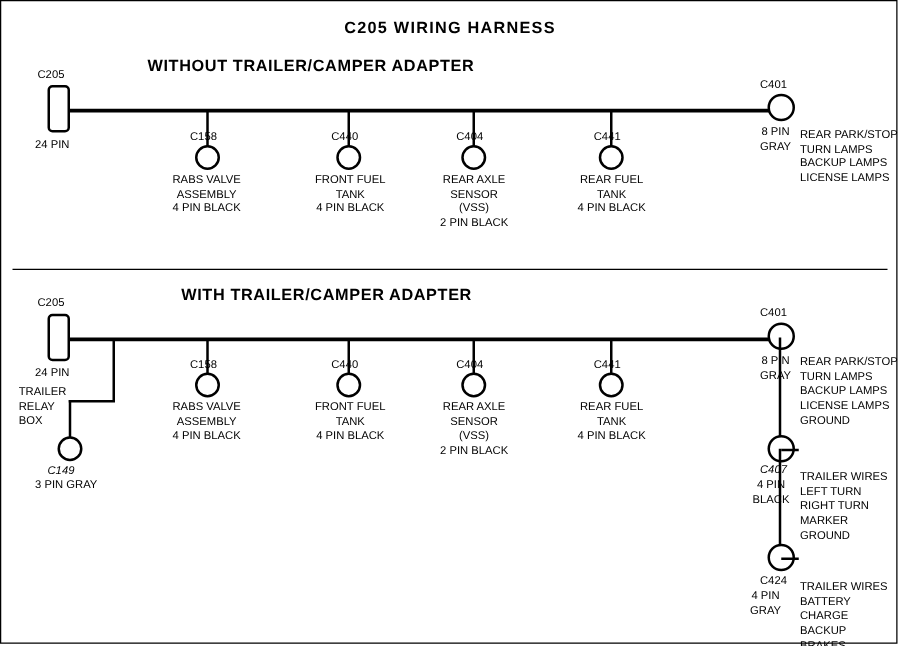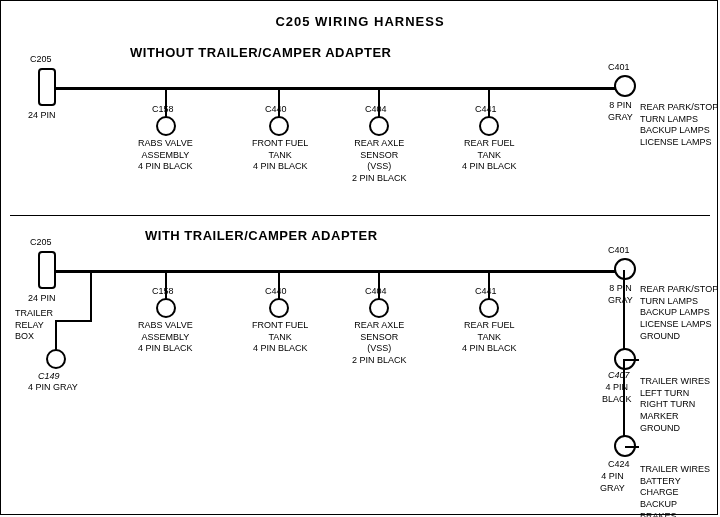--- a/index.html
+++ b/index.html
@@ -92,21 +92,21 @@
   </style>
 </head>
 <body>
 
 <div class="border"></div>
 
 <div class="page-title" style="position:absolute;top:6px;left:0;width:720px;">C205 WIRING HARNESS</div>
 
 <div class="diagram-container">
 
-  <div class="section-label" style="top:45px; left:130px;">WITHOUT  TRAILER/CAMPER  ADAPTER</div>
+  <div class="section-label" style="top:45px; left:118px;">WITHOUT  TRAILER/CAMPER  ADAPTER</div>
 
   <div class="hline" style="top:87px; left:55px; width:575px;"></div>
 
   <div class="connector-rect" style="top:68px; left:38px; width:18px; height:38px;"></div>
   <div class="label" style="top:54px; left:30px;">C205</div>
   <div class="label" style="top:110px; left:28px;">24 PIN</div>
 
   <div class="connector" style="top:75px; left:614px; width:22px; height:22px;"></div>
   <div class="label" style="top:62px; left:608px;">C401</div>
   <div class="label-right" style="top:66px; left:640px;">REAR PARK/STOP<br>TURN LAMPS<br>BACKUP LAMPS<br>LICENSE LAMPS</div>
@@ -168,21 +168,21 @@
   <div class="label" style="top:320px; left:462px;">REAR FUEL<br>TANK<br>4 PIN BLACK</div>
 
   <div class="thin-vline" style="top:271px; left:90px; height:50px;"></div>
 
   <div class="thin-hline" style="top:320px; left:55px; width:37px;"></div>
 
   <div class="thin-vline" style="top:320px; left:55px; height:30px;"></div>
 
   <div class="connector" style="top:349px; left:46px; width:20px; height:20px;"></div>
   <div class="label" style="top:371px; left:38px;font-style:italic;">C149</div>
-  <div class="label" style="top:382px; left:28px;">4 PIN GRAY</div>
+  <div class="label" style="top:382px; left:28px;">3 PIN GRAY</div>
 
   <div class="label" style="top:308px; left:15px; text-align:left;">TRAILER<br>RELAY<br>BOX</div>
 
   <div class="thin-vline" style="top:270px; left:623px; height:90px;"></div>
 
   <div class="connector" style="top:348px; left:614px; width:22px; height:22px;"></div>
   <div class="label" style="top:370px; left:608px;font-style:italic;">C407</div>
   <div class="label" style="top:382px; left:602px;">4 PIN<br>BLACK</div>
   <div class="label-right" style="top:340px; left:640px;">TRAILER WIRES<br>LEFT TURN<br>RIGHT TURN<br>MARKER<br>GROUND</div>
 

